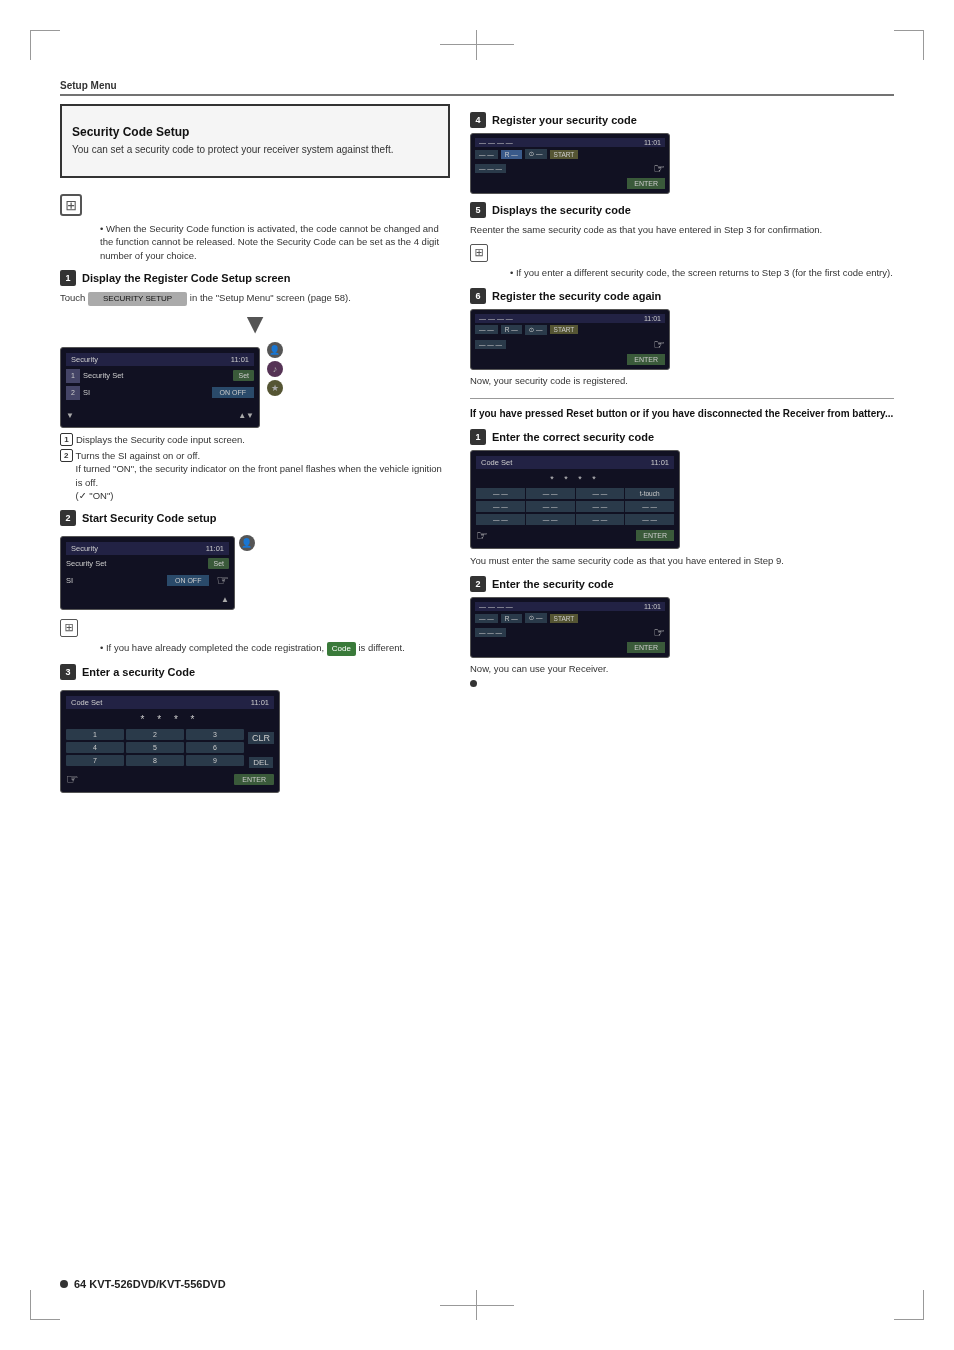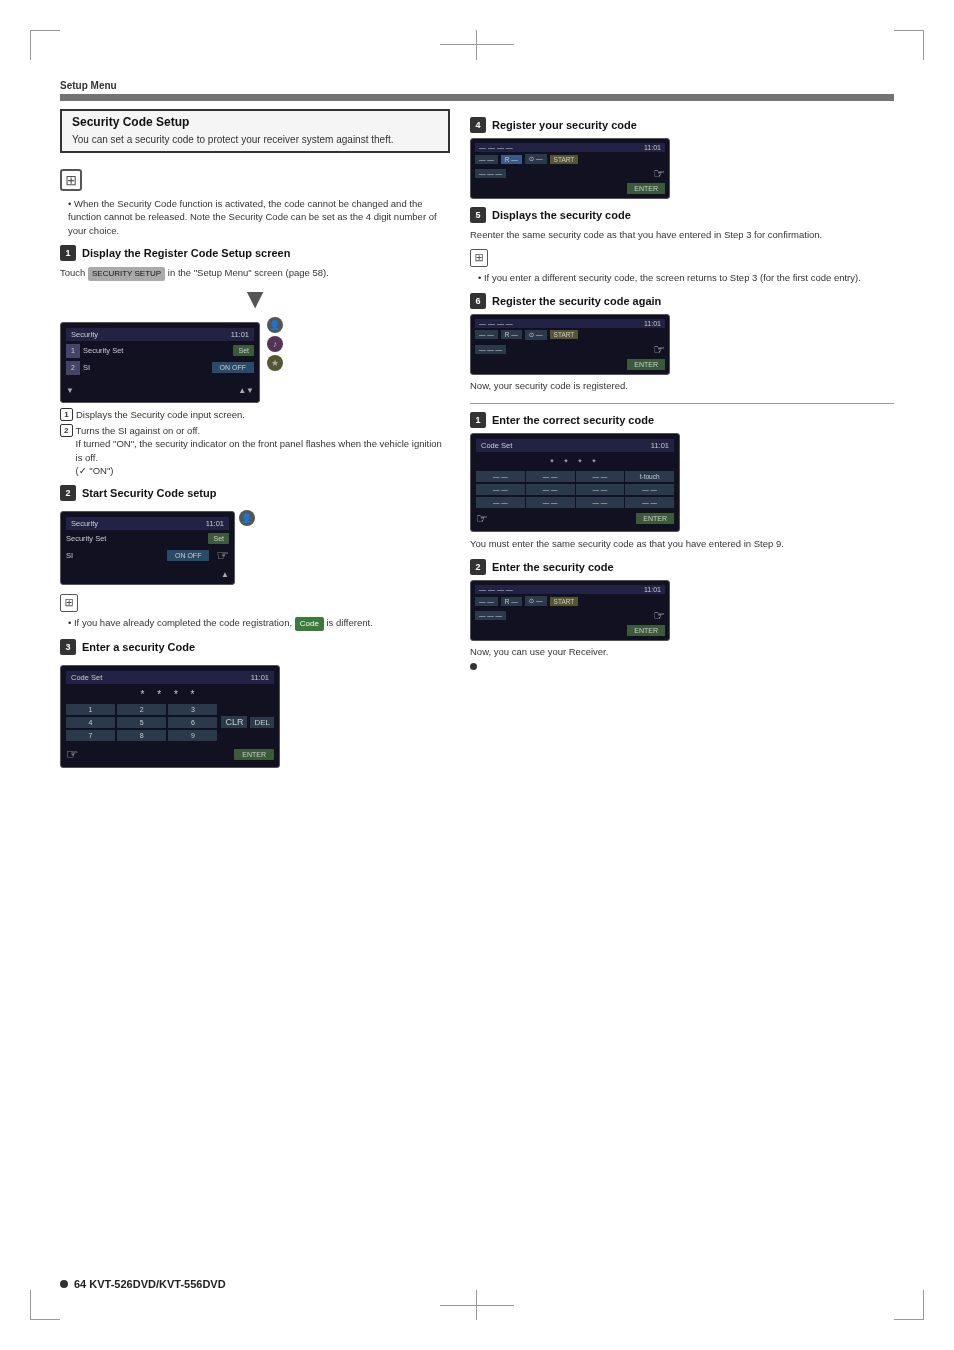--- a/index.html
+++ b/index.html
@@ -41,21 +41,21 @@
       position: absolute;
       top: 80px;
       left: 60px;
       right: 60px;
       bottom: 80px;
     }
     .top-label {
       font-size: 10px;
       font-weight: bold;
       color: #333;
-      border-bottom: 7px solid #737373;
+      border-bottom: 2px solid #737373;
       padding-bottom: 3px;
       margin-bottom: 8px;
     }
 
     
     .two-col {
       display: flex;
       gap: 20px;
     }
     .col-left {
@@ -63,21 +63,21 @@
       flex-shrink: 0;
     }
     .col-right {
       flex: 1;
     }
 
     
     .setup-box {
       border: 2px solid #333;
       background: #f5f5f5;
-      padding: 4px 10px;
+      padding: 19px 10px;
       margin-bottom: 10px;
     }
     .setup-box-title {
       font-size: 12px;
       font-weight: bold;
       color: #111;
       margin-bottom: 4px;
     }
     .setup-box-desc {
       font-size: 10px;
@@ -97,20 +97,21 @@
       font-size: 14px;
       color: #555;
       margin: 6px 0;
     }
     .bullet-note {
       font-size: 9.5px;
       color: #333;
       line-height: 1.4;
       padding-left: 8px;
       margin-bottom: 4px;
+      margin-left: 32px;
     }
     .bullet-note::before {
       content: "• ";
     }
 
     
     .step-header {
       display: flex;
       align-items: center;
       gap: 6px;
@@ -386,21 +387,21 @@
       font-size: 11px;
       font-weight: bold;
       color: #222;
     }
 
     
     .touch-label {
       background: #aaa;
       color: #111;
       font-size: 8px;
-      padding: 1px 4px;
+      padding: 1px 15px;
       border-radius: 2px;
       display: inline-block;
     }
 
     .step2-screen {
       background: #111122;
       border: 1px solid #555;
       border-radius: 3px;
       padding: 5px;
       margin: 5px 0;
@@ -603,21 +604,21 @@
                 <div class="numpad-btn">2</div>
                 <div class="numpad-btn">3</div>
                 <div class="numpad-btn">4</div>
                 <div class="numpad-btn">5</div>
                 <div class="numpad-btn">6</div>
                 <div class="numpad-btn">7</div>
                 <div class="numpad-btn">8</div>
                 <div class="numpad-btn">9</div>
               </div>
             </div>
-            <div style="display:flex; flex-direction:row; justify-content:flex-end; align-items:center; gap:3px;">
+            <div style="display:flex; flex-direction:column; justify-content:flex-end; align-items:center; gap:13px;">
               <div style="color:#ccc; font-size:9px; background:#2a3a4a; padding:1px 4px;">CLR</div>
               <div style="color:#ccc; font-size:8px; background:#2a3a4a; padding:1px 4px;">DEL</div>
             </div>
           </div>
           <div style="display:flex; justify-content:space-between; align-items:center; margin-top:3px;">
             <div style="font-size:14px;color:#ccc;">☞</div>
             <div class="enter-btn">ENTER</div>
           </div>
         </div>
       </div>
@@ -695,20 +696,21 @@
           </div>
         </div>
       </div>
 
       <div class="step-body-text">Now, your security code is registered.</div>
 
       
       <div class="section-divider"></div>
 
       
+      <div class="bold-note">If you have pressed Reset button or if you have disconnected the Receiver from battery...</div>
 
       
       <div class="step-header">
         <span class="step-num">1</span>
         <span class="step-title">Enter the correct security code</span>
       </div>
 
       
       <div>
         <div class="big-code-screen">

